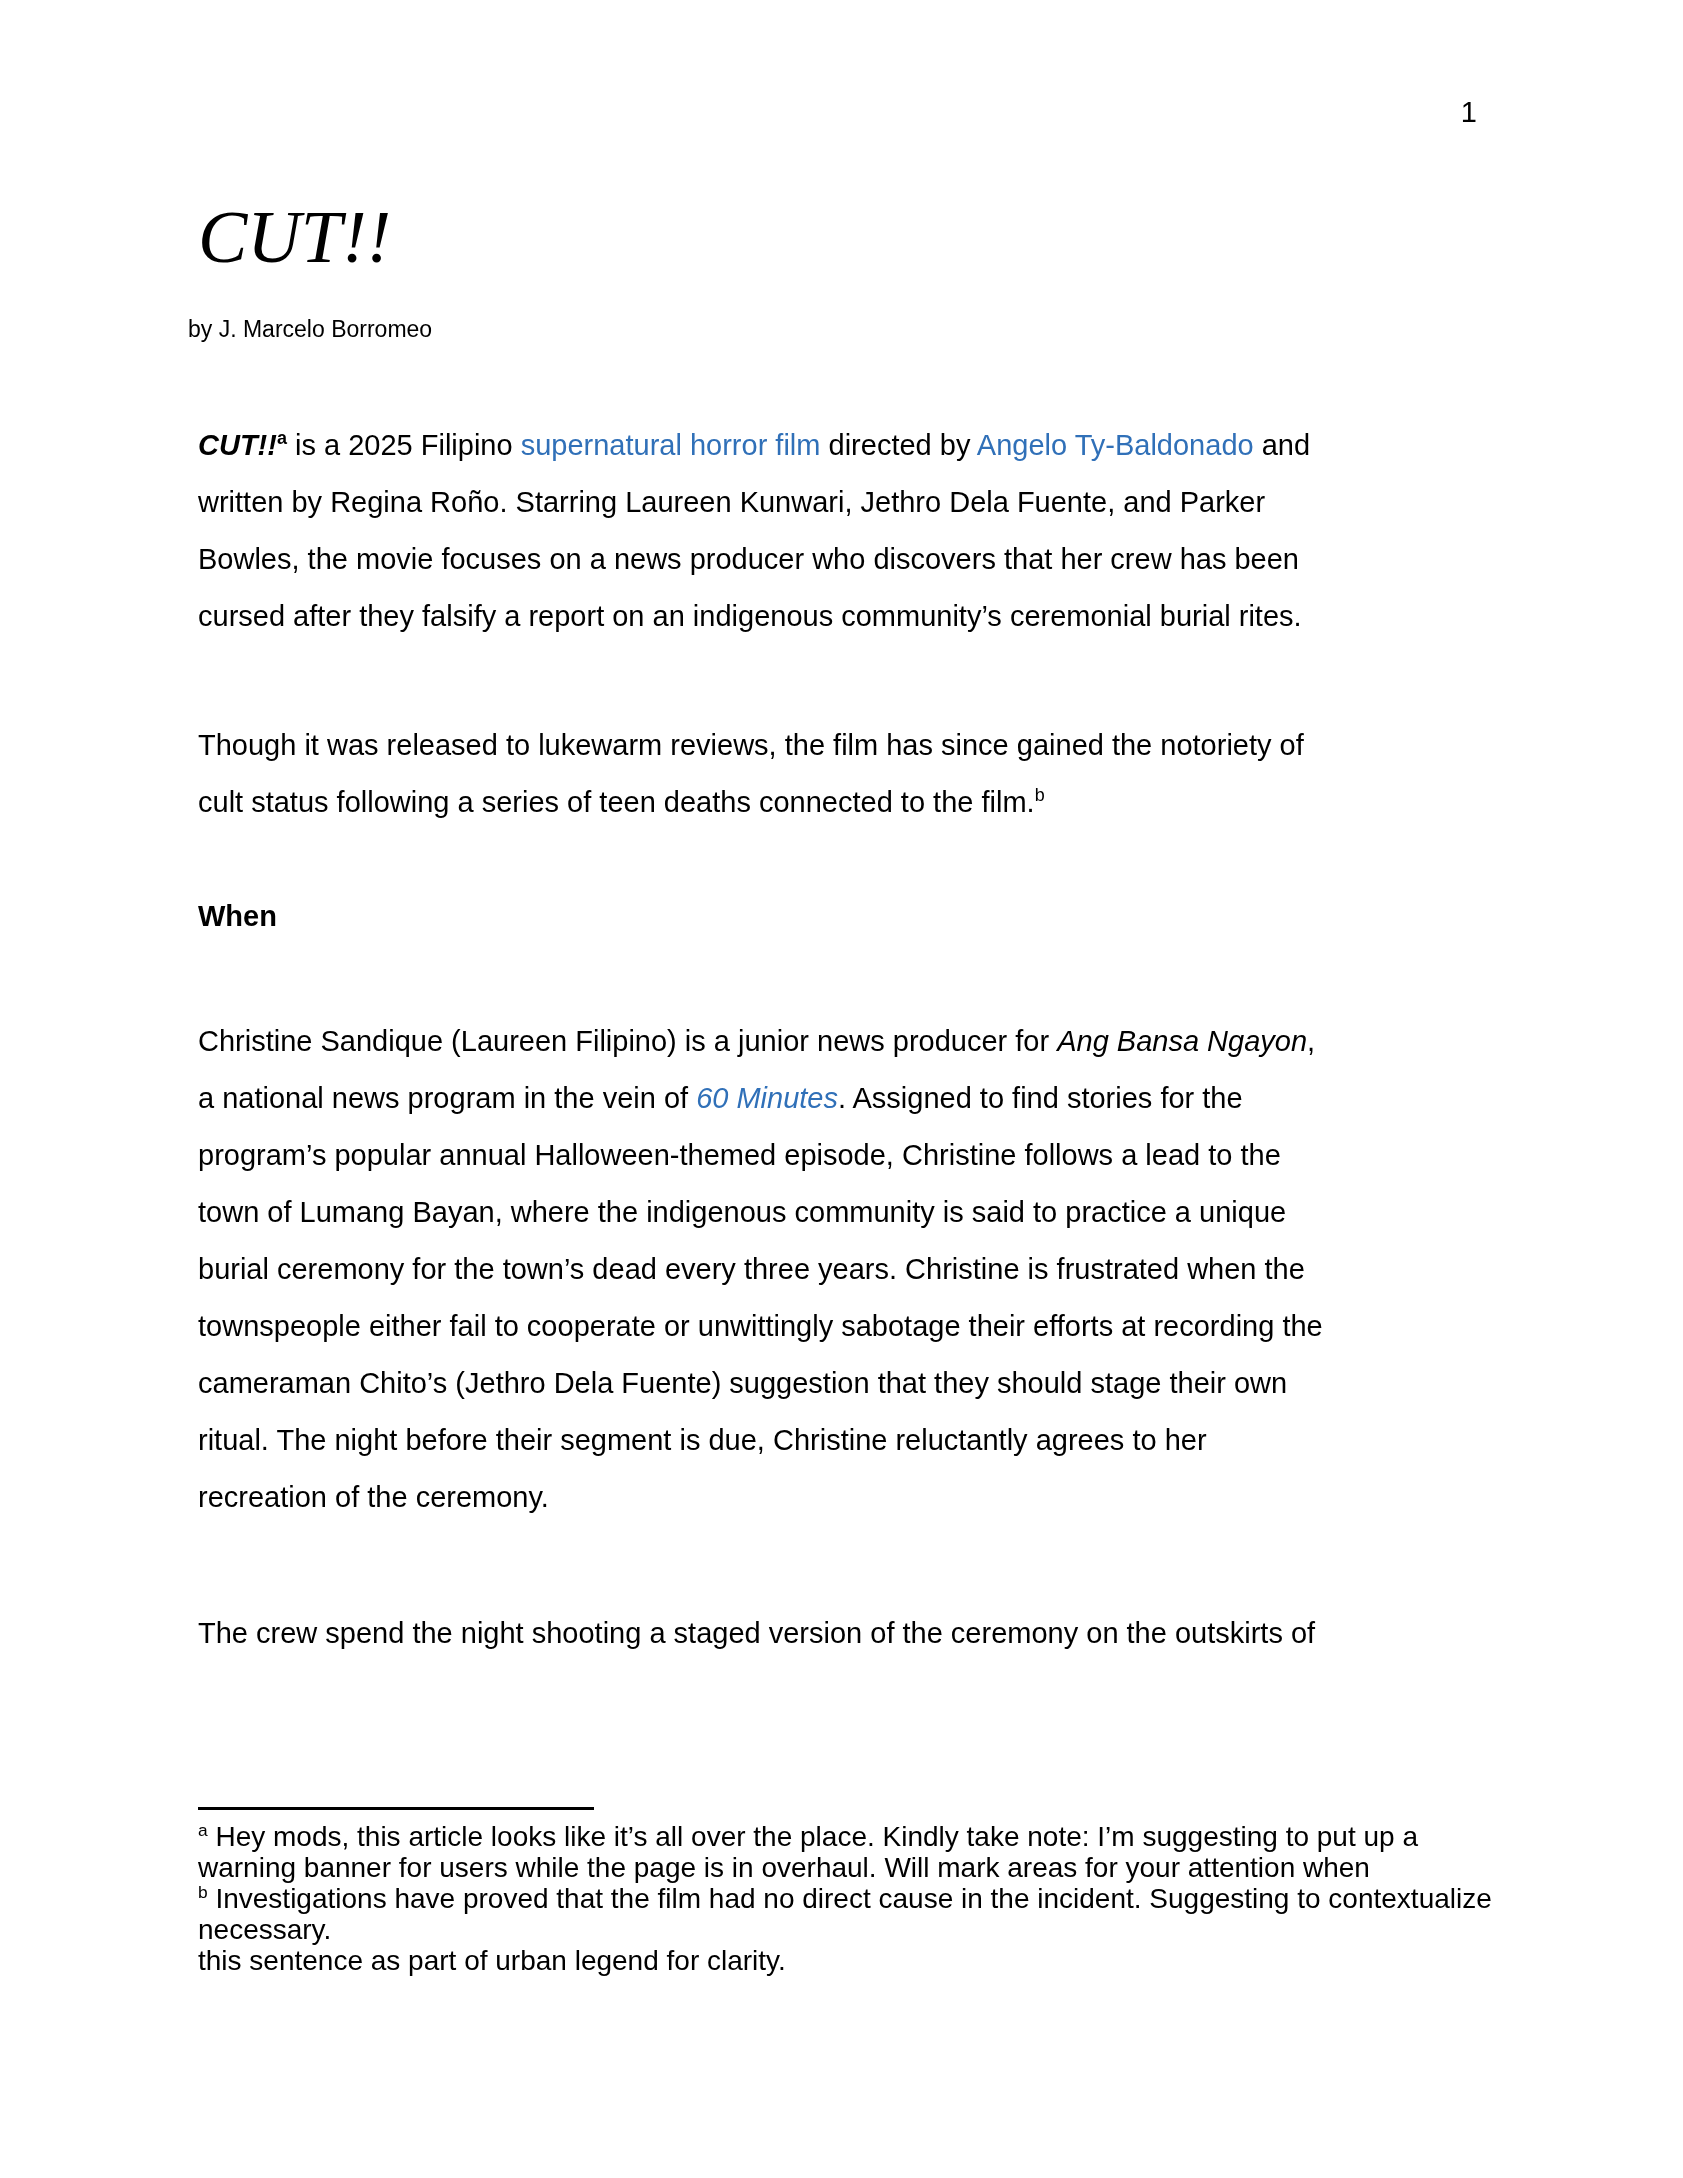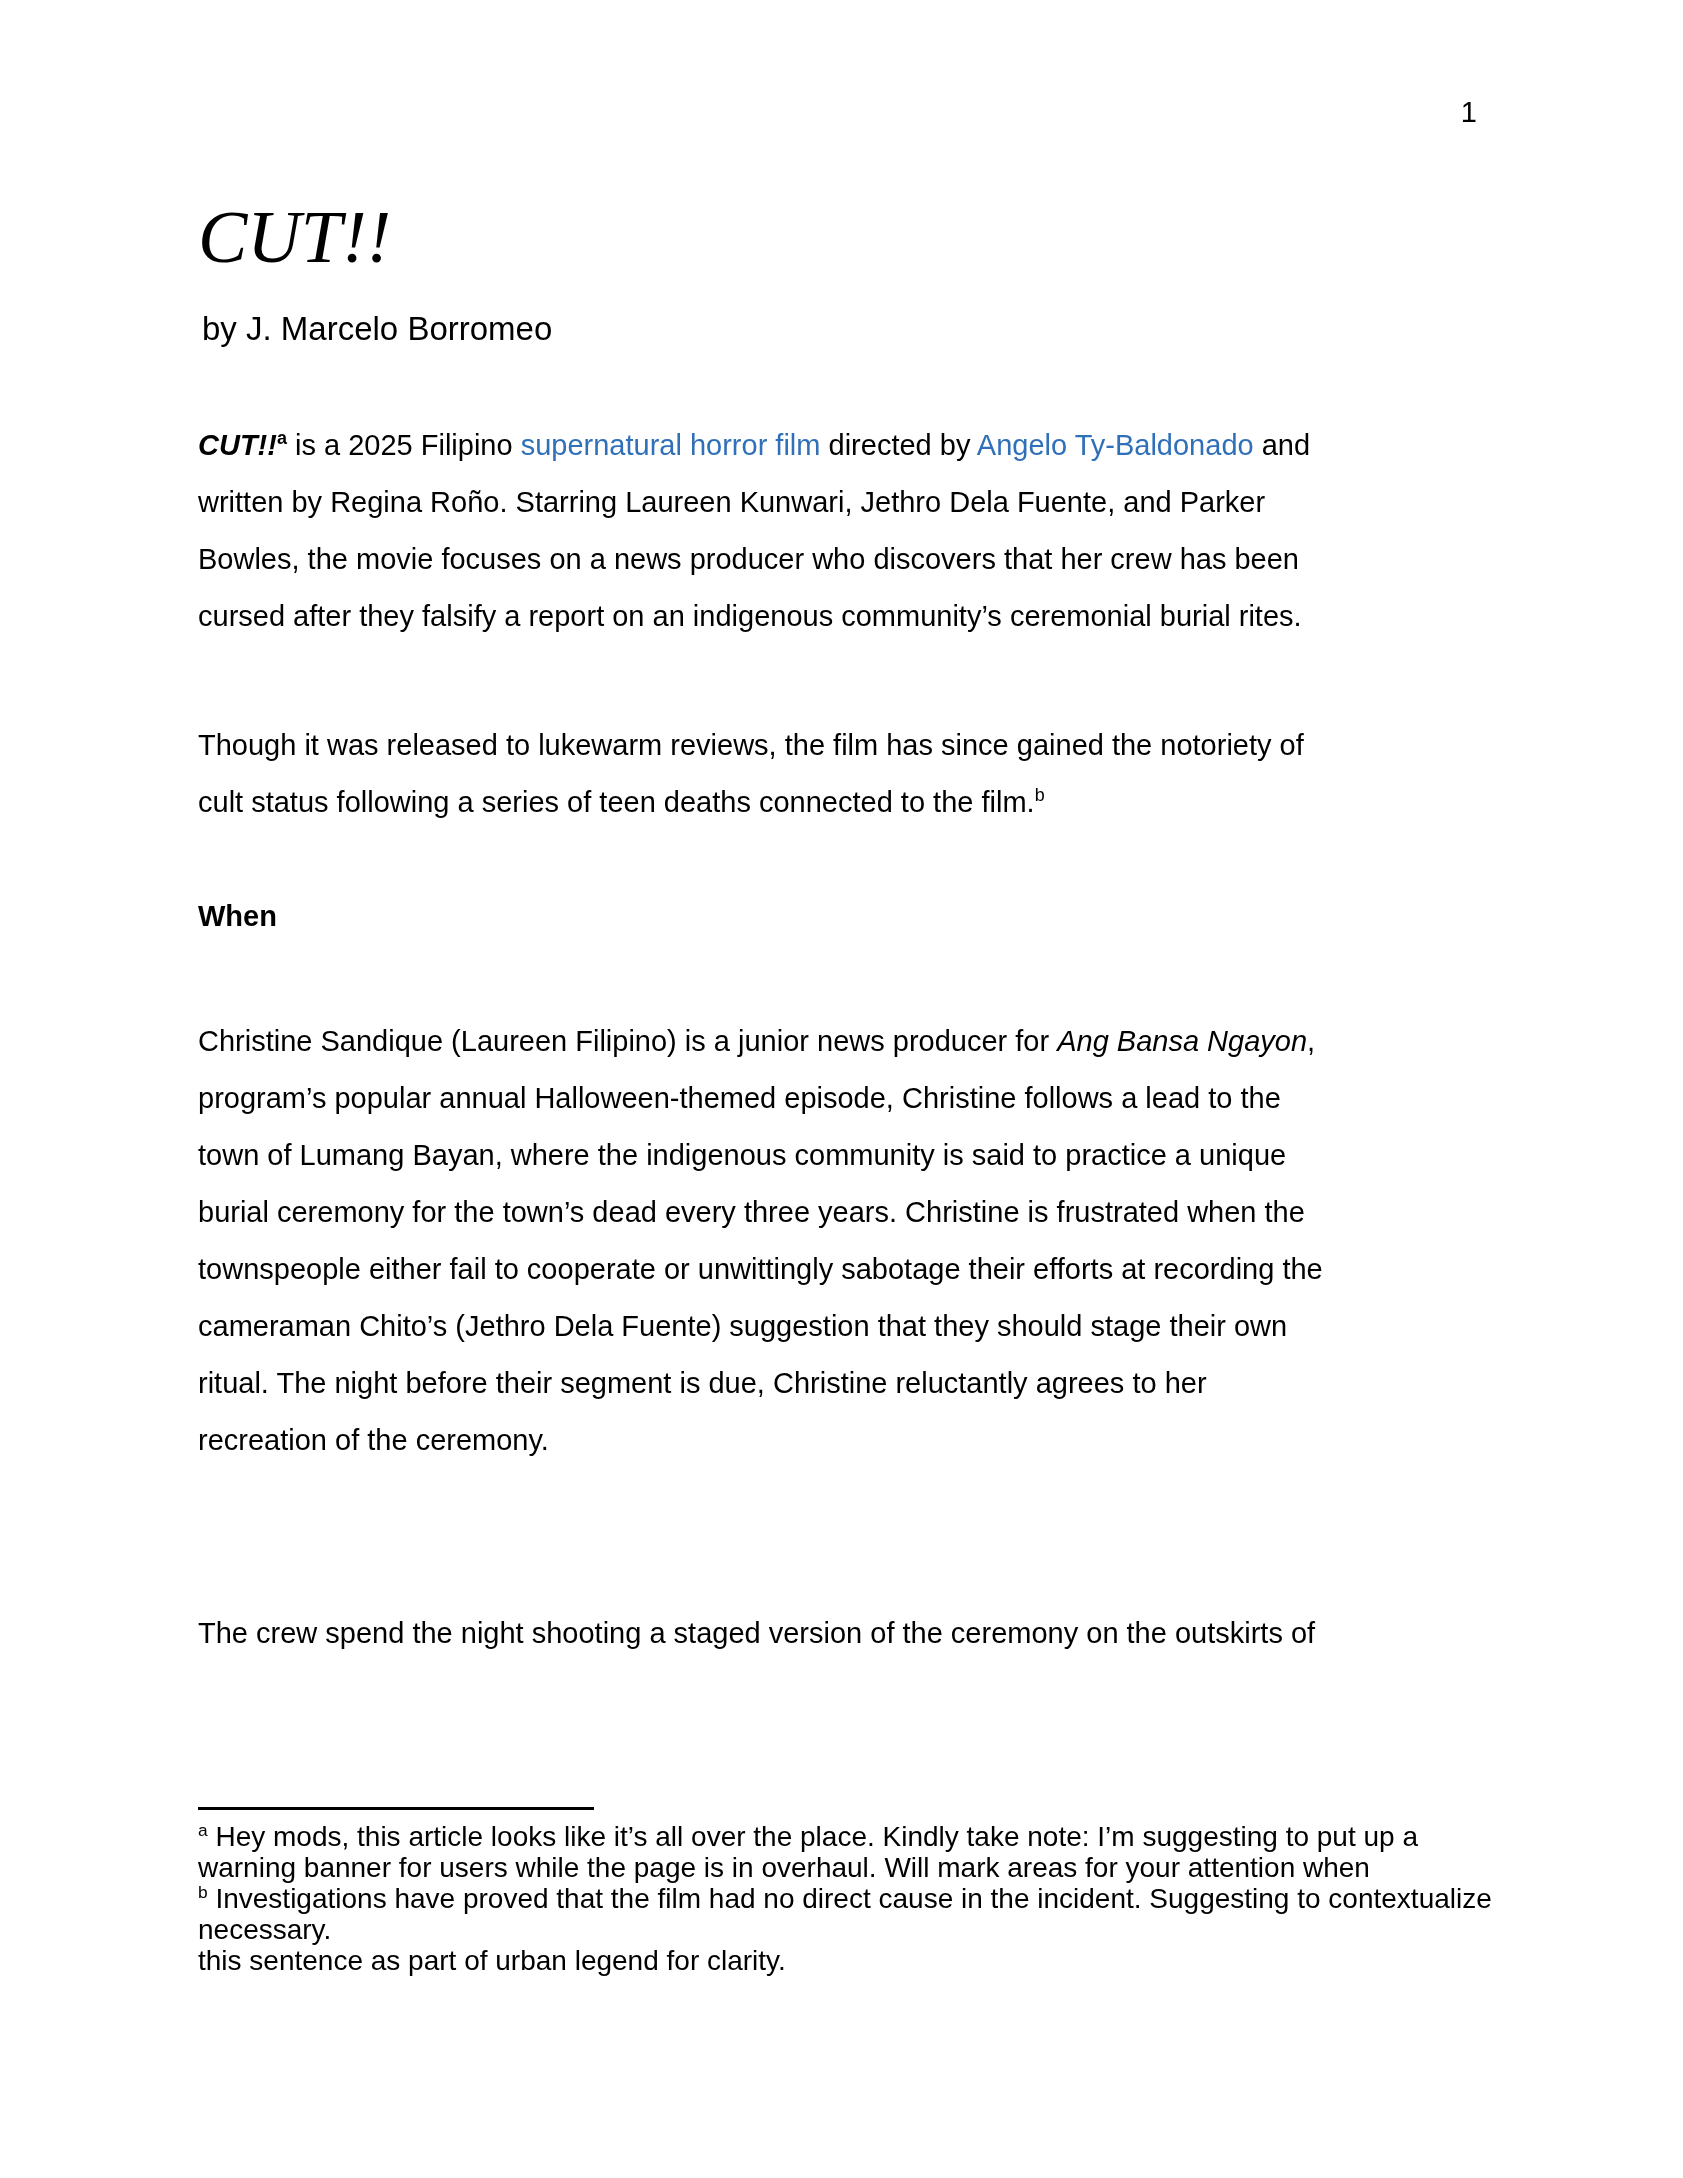--- a/index.html
+++ b/index.html
@@ -12,22 +12,22 @@
   .page-number{
     position:absolute;top:95px;right:206px;
     font-size:29px;line-height:34px;
   }
   .doc-title{
     position:absolute;top:200px;left:198px;margin:0;
     font-family:"Liberation Serif",serif;font-style:italic;font-weight:400;
     font-size:74px;line-height:74px;letter-spacing:0;
   }
   .byline{
-    position:absolute;top:311px;left:202px;
-    font-size:33px;line-height:36px;
+    position:absolute;top:311px;left:188px;
+    font-size:23px;line-height:36px;
   }
   .para{
     position:absolute;left:198px;width:1366px;font-size:29px;
   }
   .para .line{height:57px;line-height:57px;white-space:nowrap;}
   .footnote-sep{
     position:absolute;top:1807px;left:198px;width:396px;height:3px;
     background:#000000;
   }
   .footnotes{
@@ -66,20 +66,21 @@
       <div class="line"><span class="seg-n">Though it was released to lukewarm reviews, the film has since gained the notoriety of</span></div>
       <div class="line"><span class="seg-n">cult status following a series of teen deaths connected to the film.</span><span class="seg-sup">b</span></div>
     </div>
 
   <div class="para" style="top:888px">
       <div class="line"><span class="seg-b">When</span></div>
     </div>
 
   <div class="para" style="top:1013px">
       <div class="line"><span class="seg-n">Christine Sandique (Laureen Filipino) is a junior news producer for </span><span class="seg-i">Ang Bansa Ngayon</span><span class="seg-n">,</span></div>
+      <div class="line"><span class="seg-n">a national news program in the vein of </span><span class="seg-ilink">60 Minutes</span><span class="seg-n">. Assigned to find stories for the</span></div>
       <div class="line"><span class="seg-n">program’s popular annual Halloween-themed episode, Christine follows a lead to the</span></div>
       <div class="line"><span class="seg-n">town of Lumang Bayan, where the indigenous community is said to practice a unique</span></div>
       <div class="line"><span class="seg-n">burial ceremony for the town’s dead every three years. Christine is frustrated when the</span></div>
       <div class="line"><span class="seg-n">townspeople either fail to cooperate or unwittingly sabotage their efforts at recording the</span></div>
       <div class="line"><span class="seg-n">cameraman Chito’s (Jethro Dela Fuente) suggestion that they should stage their own</span></div>
       <div class="line"><span class="seg-n">ritual. The night before their segment is due, Christine reluctantly agrees to her</span></div>
       <div class="line"><span class="seg-n">recreation of the ceremony.</span></div>
     </div>
 
   <div class="para" style="top:1605px">

